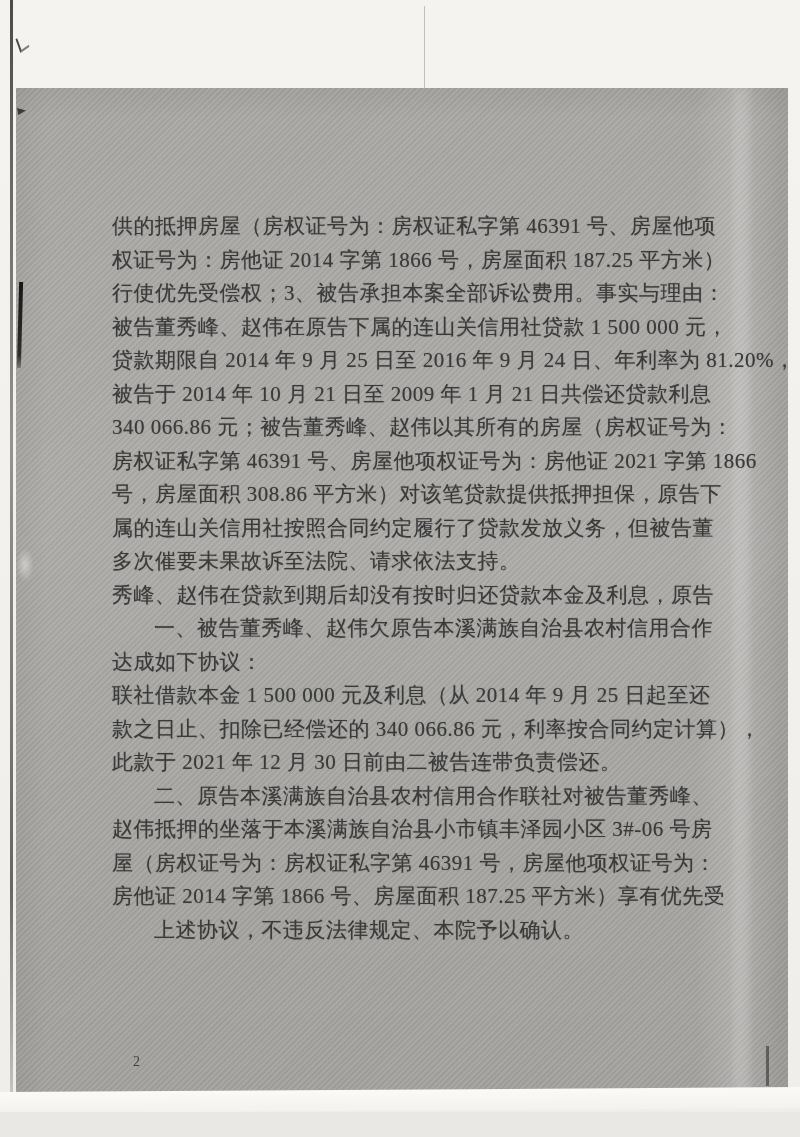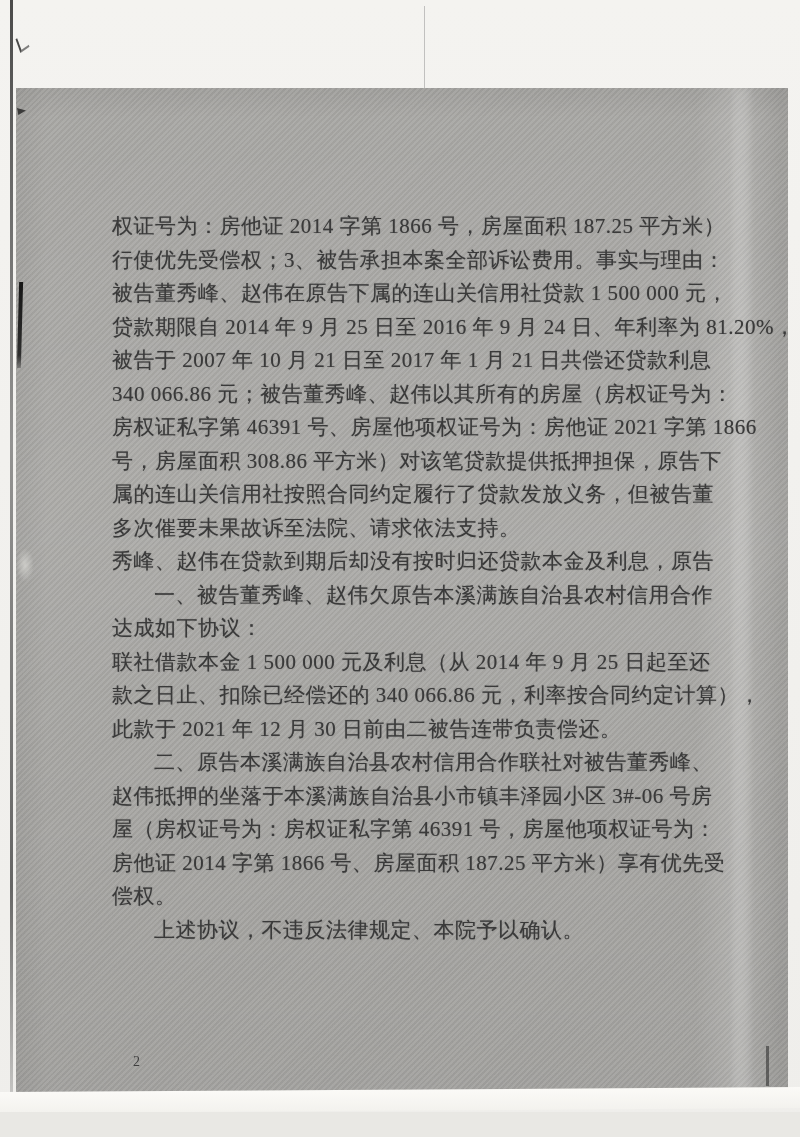--- a/index.html
+++ b/index.html
@@ -167,41 +167,41 @@
                   0 0 0 0 0.53
                   0 0 0 0.35 0"></feColorMatrix>
       </filter>
       <rect width="772" height="1004" filter="url(#grain)"></rect>
     </svg>
 
     <div class="right-light-streak"></div>
 
     <div class="document-text">
 
+    <div class="line">供的抵押房屋（房权证号为：房权证私字第 46391 号、房屋他项</div>
         <div class="line">权证号为：房他证 2014 字第 1866 号，房屋面积 187.25 平方米）</div>
         <div class="line">行使优先受偿权；3、被告承担本案全部诉讼费用。事实与理由：</div>
         <div class="line">被告董秀峰、赵伟在原告下属的连山关信用社贷款 1 500 000 元，</div>
         <div class="line">贷款期限自 2014 年 9 月 25 日至 2016 年 9 月 24 日、年利率为 81.20%，</div>
-        <div class="line">被告于 2007 年 10 月 21 日至 2017 年 1 月 21 日共偿还贷款利息</div>
+        <div class="line">被告于 2014 年 10 月 21 日至 2009 年 1 月 21 日共偿还贷款利息</div>
         <div class="line">340 066.86 元；被告董秀峰、赵伟以其所有的房屋（房权证号为：</div>
         <div class="line">房权证私字第 46391 号、房屋他项权证号为：房他证 2021 字第 1866</div>
         <div class="line">号，房屋面积 308.86 平方米）对该笔贷款提供抵押担保，原告下</div>
         <div class="line">属的连山关信用社按照合同约定履行了贷款发放义务，但被告董</div>
         <div class="line end">多次催要未果故诉至法院、请求依法支持。</div>
         <div class="line">秀峰、赵伟在贷款到期后却没有按时归还贷款本金及利息，原告</div>
         <div class="line indent">一、被告董秀峰、赵伟欠原告本溪满族自治县农村信用合作</div>
         <div class="line end">达成如下协议：</div>
         <div class="line">联社借款本金 1 500 000 元及利息（从 2014 年 9 月 25 日起至还</div>
         <div class="line">款之日止、扣除已经偿还的 340 066.86 元，利率按合同约定计算），</div>
         <div class="line end">此款于 2021 年 12 月 30 日前由二被告连带负责偿还。</div>
         <div class="line indent">二、原告本溪满族自治县农村信用合作联社对被告董秀峰、</div>
         <div class="line">赵伟抵押的坐落于本溪满族自治县小市镇丰泽园小区 3#-06 号房</div>
         <div class="line">屋（房权证号为：房权证私字第 46391 号，房屋他项权证号为：</div>
         <div class="line">房他证 2014 字第 1866 号、房屋面积 187.25 平方米）享有优先受</div>
-        <div class="line end">偿权。</div>
         <div class="line indent end">上述协议，不违反法律规定、本院予以确认。</div>
       </div>
 
     <div class="page-number">2</div>
 
   </div>
 
   <div class="artifact-hook"></div>
   <div class="artifact-wedge"></div>
   <div class="artifact-streak"></div>

